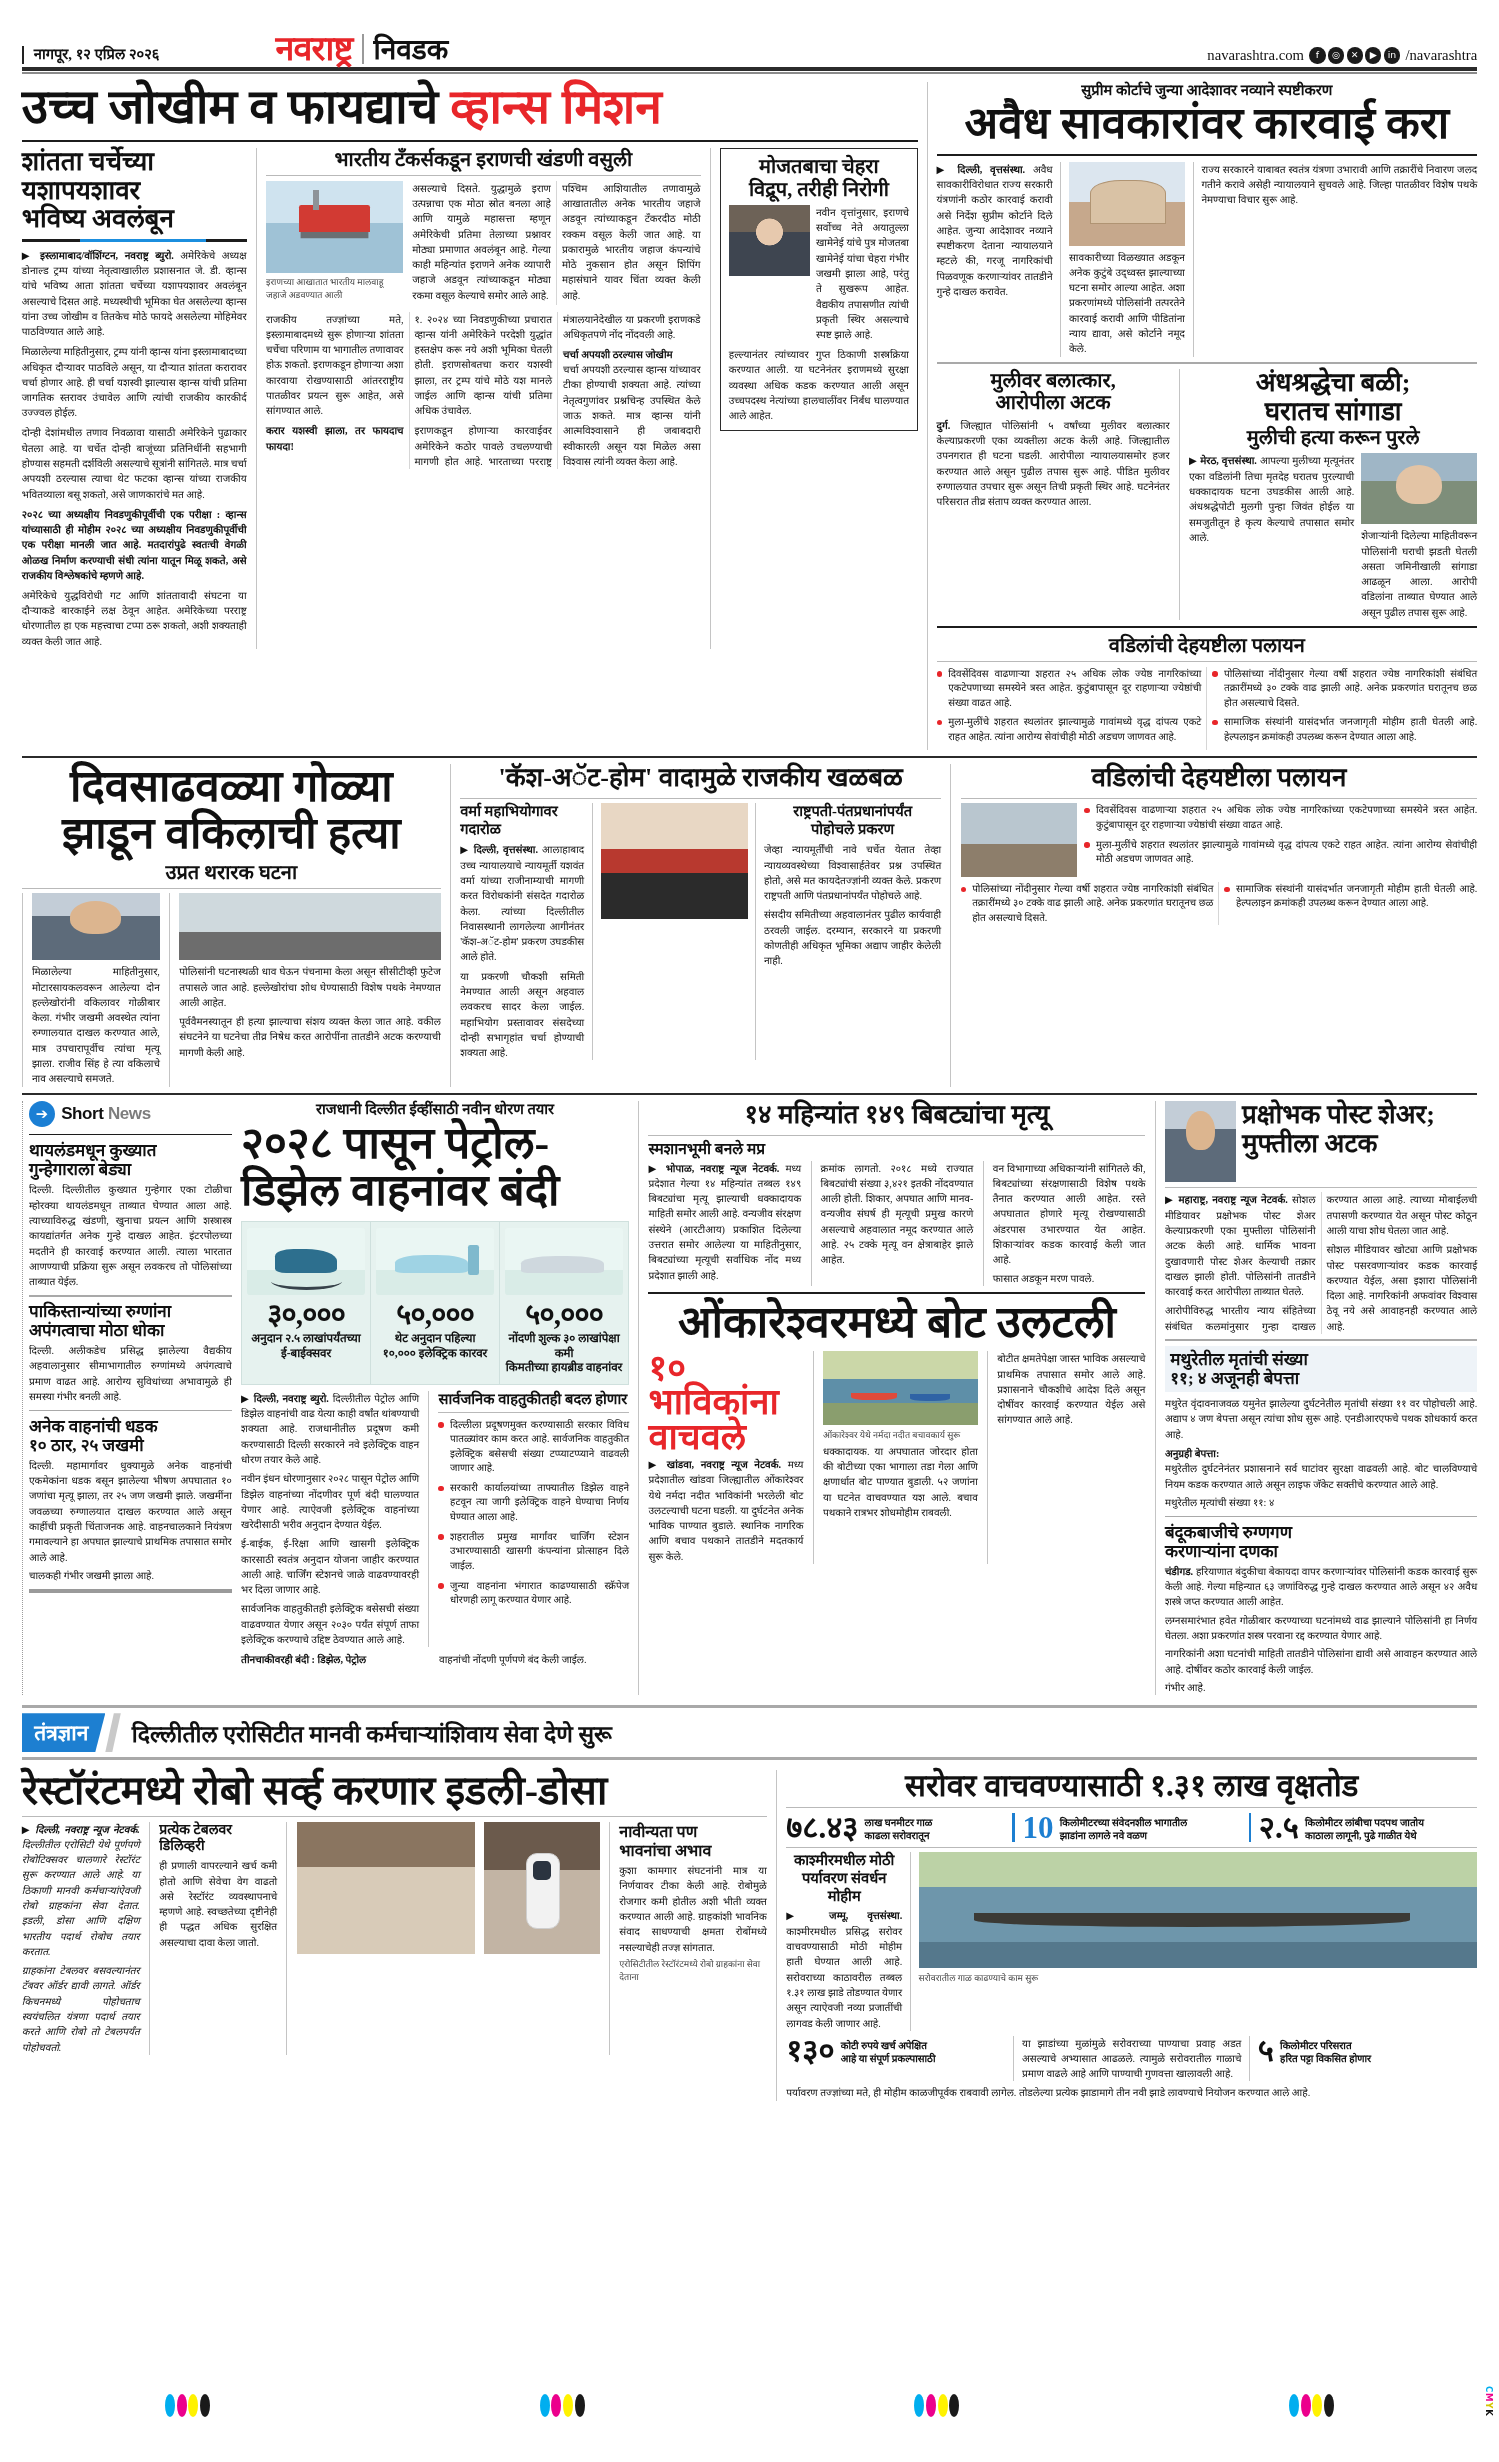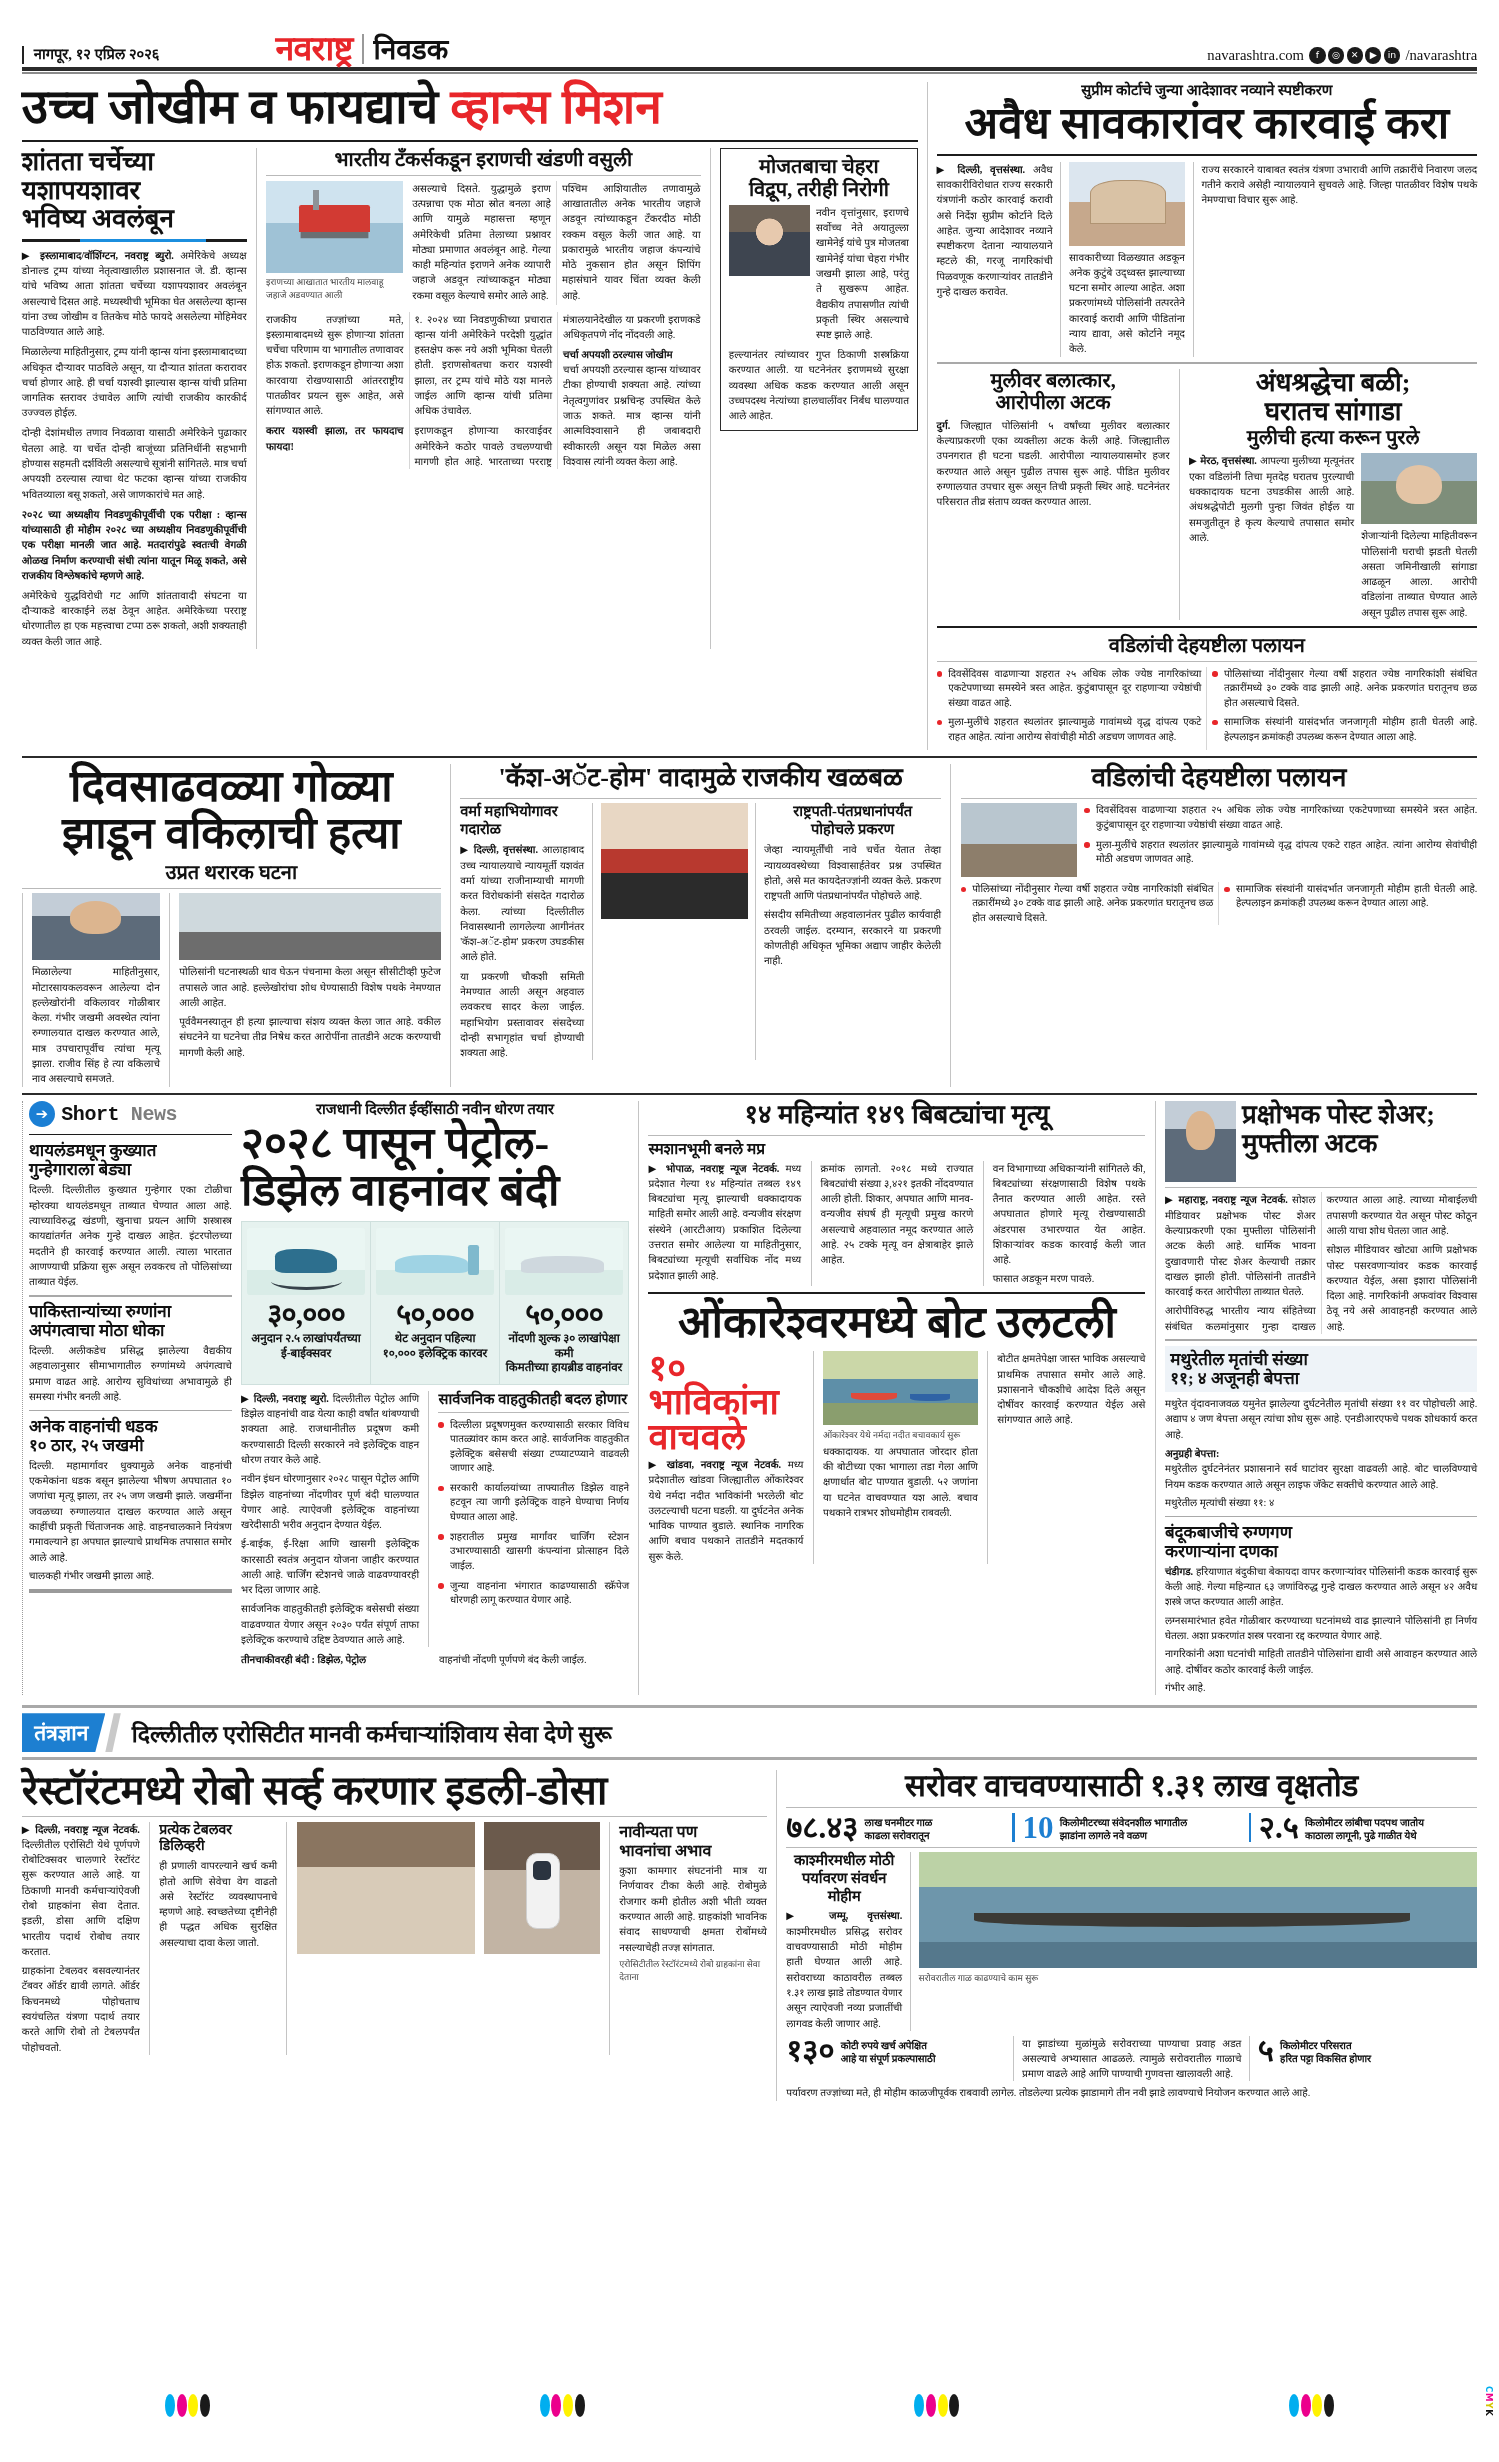--- a/index.html
+++ b/index.html
@@ -91,21 +91,21 @@
   
   ul.bul { list-style: none; }
   ul.bul li { position: relative; padding-left: 11.6px; margin-bottom: 5.4px; font-size: 10px; line-height: 1.45; text-align: justify; }
   ul.bul li::before { content:""; position:absolute; left:0; top:4.7px; width:5.4px; height:5.4px; border-radius:50%; background:#e8262a; }
 
   
   .shortnews { display:flex; align-items:center; gap:6.2px; }
   .sn-icon { width: 26px; height: 26px; border-radius:50%; background:#1b7fd4; position:relative; }
   .sn-icon::before { content:"➔"; position:absolute; inset:0; color:#fff; font-size:14.7px; line-height:26px; text-align:center;
       font-family:"DejaVu Sans", sans-serif; }
-  .sn-text { font-family:Liberation Mono, monospace; font-weight:bold; font-size:20px; letter-spacing:-0.4px; }
+  .sn-text { font-family:Liberation Sans, sans-serif; font-weight:bold; font-size:17px; letter-spacing:-0.4px; }
   .sn-text .g { color:#7d7d7d; }
 
   
   .flag { display:flex; align-items:stretch; margin: 4.7px 0 3.1px; }
   .flag-tag { background:#1d7fd1; color:#fff; font-size:21px; font-weight:bold; padding:4.7px 17px 6.2px 12.4px;
       clip-path: polygon(0 0, 100% 0, 88% 100%, 0 100%); }
   .flag-slash { width: 15.5px; background: #c9c9c9; clip-path: polygon(55% 0, 100% 0, 45% 100%, 0 100%); }
   .flag-title { flex:1; font-size:23px; font-weight:bold; padding-left:11px; display:flex; align-items:center; }
 
   
@@ -549,21 +549,21 @@
     </div>
     <div class="hr-grey" style="height:2.3px;"></div>
   </div>
 
   <div style="display:flex; gap:9.3px; padding: 4.7px 7.8px 0;">
 
     <div style="width:745px;">
       <div class="hl-xl" style="font-size:40px;">रेस्टॉरंटमध्ये रोबो सर्व्ह करणार इडली-डोसा</div>
       <div class="hr-thin"></div>
       <div style="display:flex; gap:9.3px;">
-        <div style="width:118px;">
+        <div style="width:118px;font-style:italic;">
           <p class="body-txt"><span class="byline">▶ दिल्ली, नवराष्ट्र न्यूज नेटवर्क.</span>
             <span>दिल्लीतील एरोसिटी येथे पूर्णपणे रोबोटिक्सवर चालणारे रेस्टॉरंट सुरू करण्यात आले आहे. या ठिकाणी मानवी कर्मचाऱ्यांऐवजी रोबो ग्राहकांना सेवा देतात. इडली, डोसा आणि दक्षिण भारतीय पदार्थ रोबोच तयार करतात.</span></p>
           <p class="body-txt" style="margin-top:3.9px;">ग्राहकांना टेबलवर बसवल्यानंतर टॅबवर ऑर्डर द्यावी लागते. ऑर्डर किचनमध्ये पोहोचताच स्वयंचलित यंत्रणा पदार्थ तयार करते आणि रोबो तो टेबलपर्यंत पोहोचवतो.</p>
         </div>
         <div class="vrule"></div>
         <div style="width:118px;">
           <div class="kicker" style="font-size:14px;">प्रत्येक टेबलवर डिलिव्हरी</div>
           <p class="body-txt" style="margin-top:3.1px;">ही प्रणाली वापरल्याने खर्च कमी होतो आणि सेवेचा वेग वाढतो असे रेस्टॉरंट व्यवस्थापनाचे म्हणणे आहे. स्वच्छतेच्या दृष्टीनेही ही पद्धत अधिक सुरक्षित असल्याचा दावा केला जातो.</p>
         </div>
         <div class="vrule"></div>

